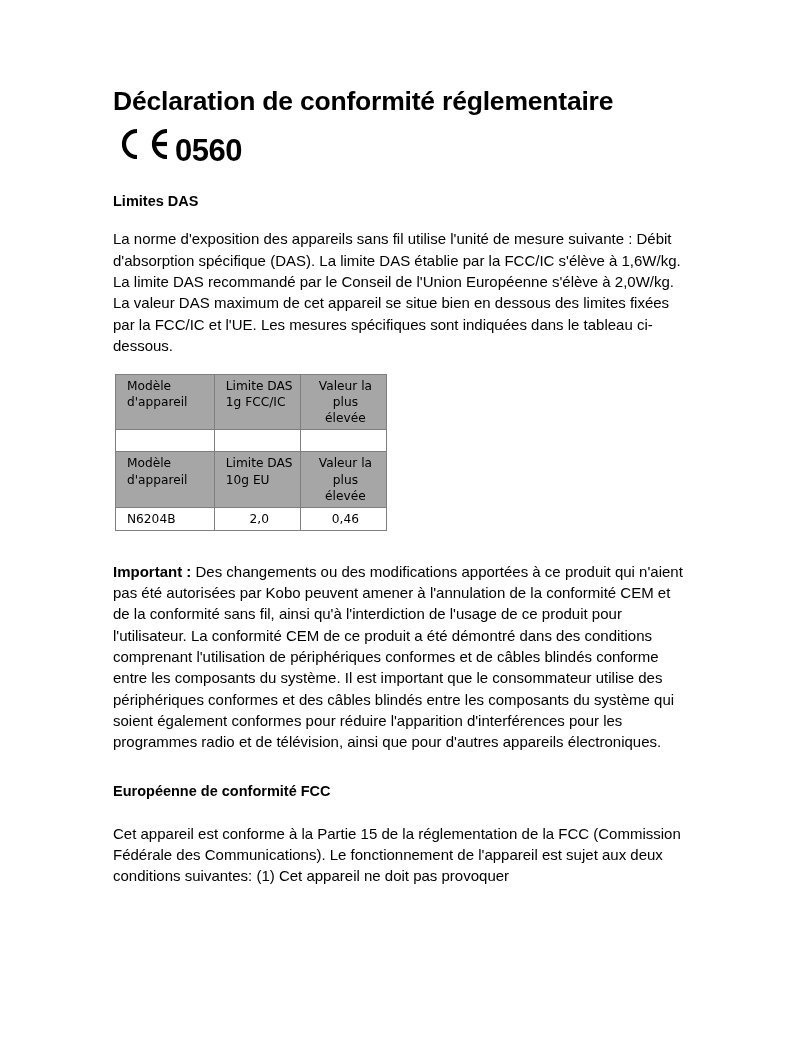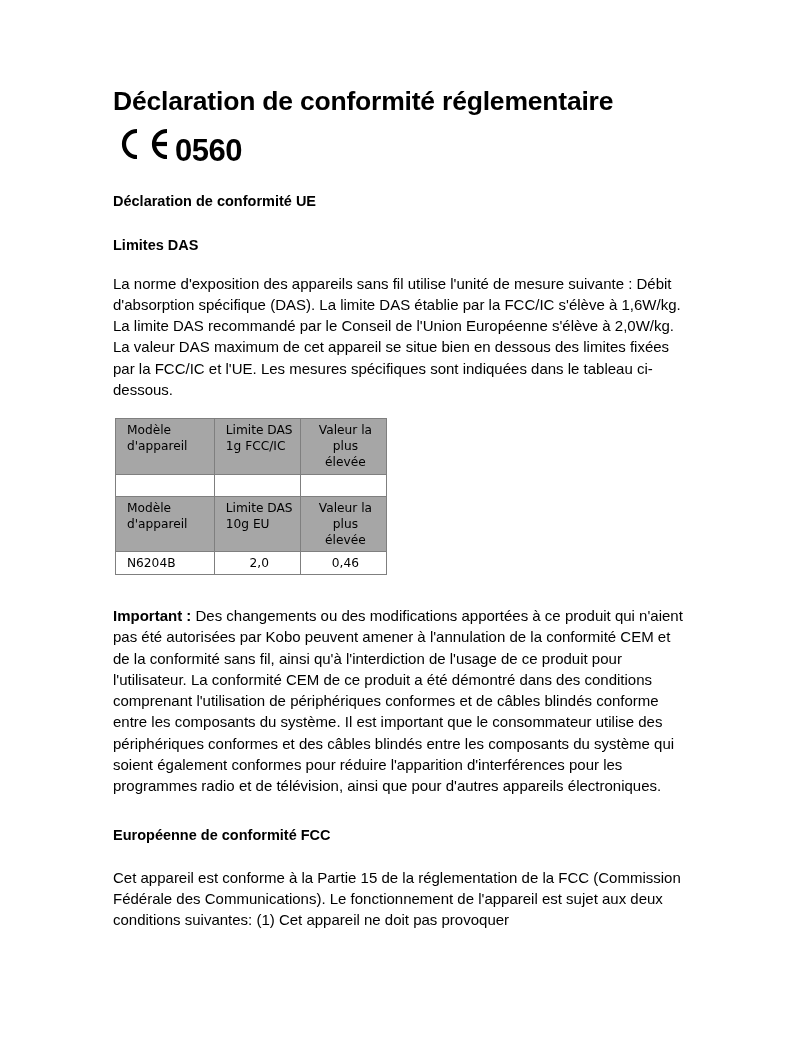--- a/index.html
+++ b/index.html
@@ -132,21 +132,20 @@
     <span class="ce-mark">
       <svg width="58" height="34" viewBox="0 0 58 34" aria-hidden="true">
         <path d="M24 4 A13 13 0 1 0 24 30" fill="none" stroke="#000000" stroke-width="4.2" stroke-linecap="butt"></path>
         <path d="M54 4 A13 13 0 1 0 54 30" fill="none" stroke="#000000" stroke-width="4.2" stroke-linecap="butt"></path>
         <line x1="41" y1="17" x2="54" y2="17" stroke="#000000" stroke-width="4.2"></line>
       </svg>
     </span>
     <span class="ce-number">0560</span>
   </div>
 
-  <h2 class="section-heading">Déclaration de conformité UE</h2>
 
 
   <h2 class="section-heading tight">Limites DAS</h2>
 
   <p class="body-text">La norme d'exposition des appareils sans fil utilise l'unité de mesure suivante : Débit d'absorption spécifique (DAS). La limite DAS établie par la FCC/IC s'élève à 1,6W/kg. La limite DAS recommandé par le Conseil de l'Union Européenne s'élève à 2,0W/kg. La valeur DAS maximum de cet appareil se situe bien en dessous des limites fixées par la FCC/IC et l'UE. Les mesures spécifiques sont indiquées dans le tableau ci-dessous.</p>
 
   <table class="sar-table">
     <tbody>
       <tr class="head-row">
         <td class="col-model">

